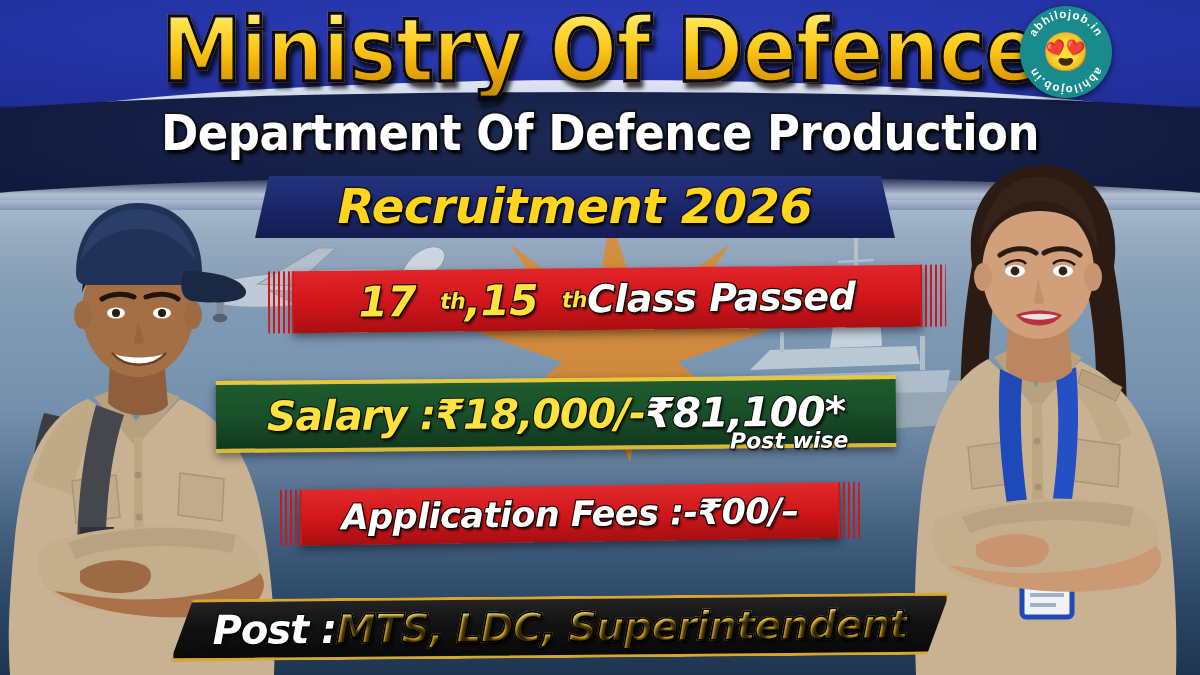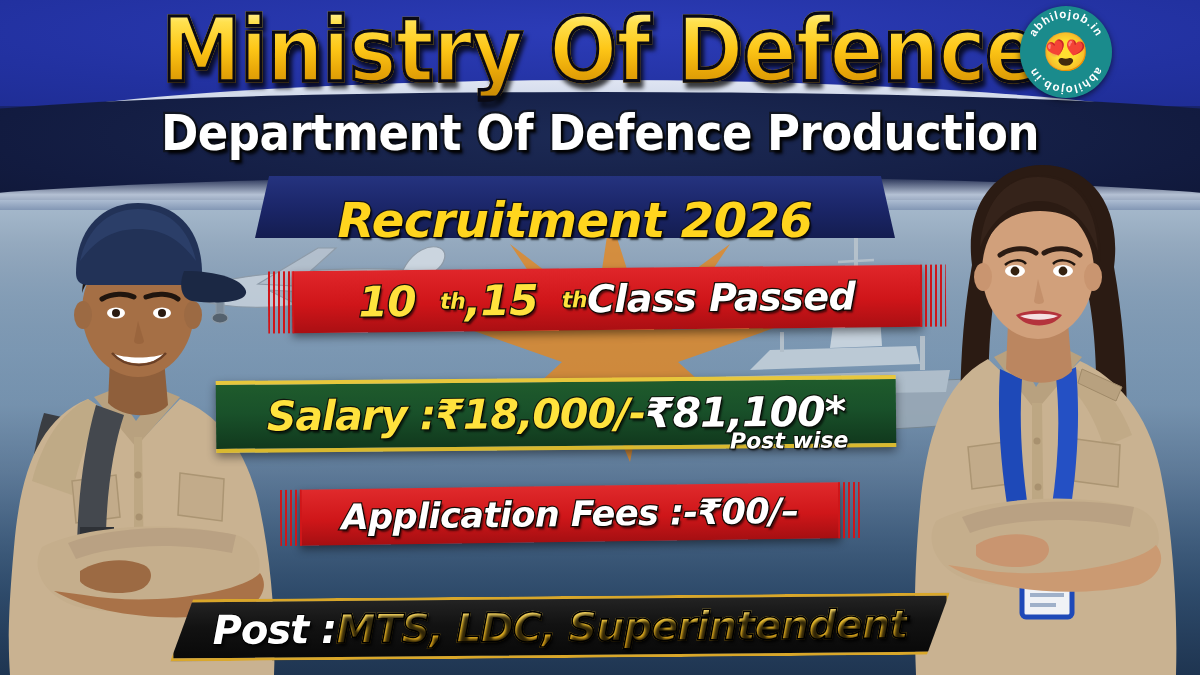--- a/index.html
+++ b/index.html
@@ -108,21 +108,21 @@
   }
 
   
   .rec-banner {
     position:absolute; left:255px; top:176px; width:640px; height:62px;
     background:linear-gradient(to bottom,#25337f 0%, #1b2669 50%, #141d50 100%);
     clip-path:polygon(2.2% 0, 97.8% 0, 100% 100%, 0% 100%);
     box-shadow:0 3px 8px rgba(0,0,0,.5);
   }
   .rec-text {
-    position:absolute; left:255px; top:192px; width:640px;
+    position:absolute; left:255px; top:178px; width:640px;
     text-align:center;
     font-family:"DejaVu Sans", sans-serif;
     font-size:48px; font-weight:bold; font-style:italic;
     letter-spacing:-.5px;
     color:#ffd51e;
     -webkit-text-stroke:2.5px #12121c;
     paint-order:stroke fill;
     text-shadow:2px 3px 2px rgba(0,0,0,.7);
   }
 
@@ -435,21 +435,21 @@
     <path d="M177 129 C182 124 192 124 199 130" stroke="#20150e" stroke-width="2.5" fill="none"></path>
 
     <path d="M162 144 L158 166 C158 170 168 170 168 166 Z" fill="#bb8660" opacity=".6"></path>
 
     <path d="M140 180 C152 174 174 174 186 180 C176 194 150 194 140 180 Z" fill="#b4333c"></path>
     <path d="M144 181 C156 178 172 178 182 181 C172 186 154 186 144 181 Z" fill="#fff" opacity=".85"></path>
   </svg>
 
   <div class="red-banner"></div>
   <div class="red-text">
-    <span class="hl">10</span>
+    <span class="hl">17</span>
       <span class="hl sup">th</span>
       <span class="hl">, </span>
       <span class="hl">15</span>
       <span class="hl sup">th</span>
       <span class="wt"> Class Passed</span>
   </div>
 
   <div class="green-banner"></div>
   <div class="green-text">
     <span class="hl">Salary : </span>

